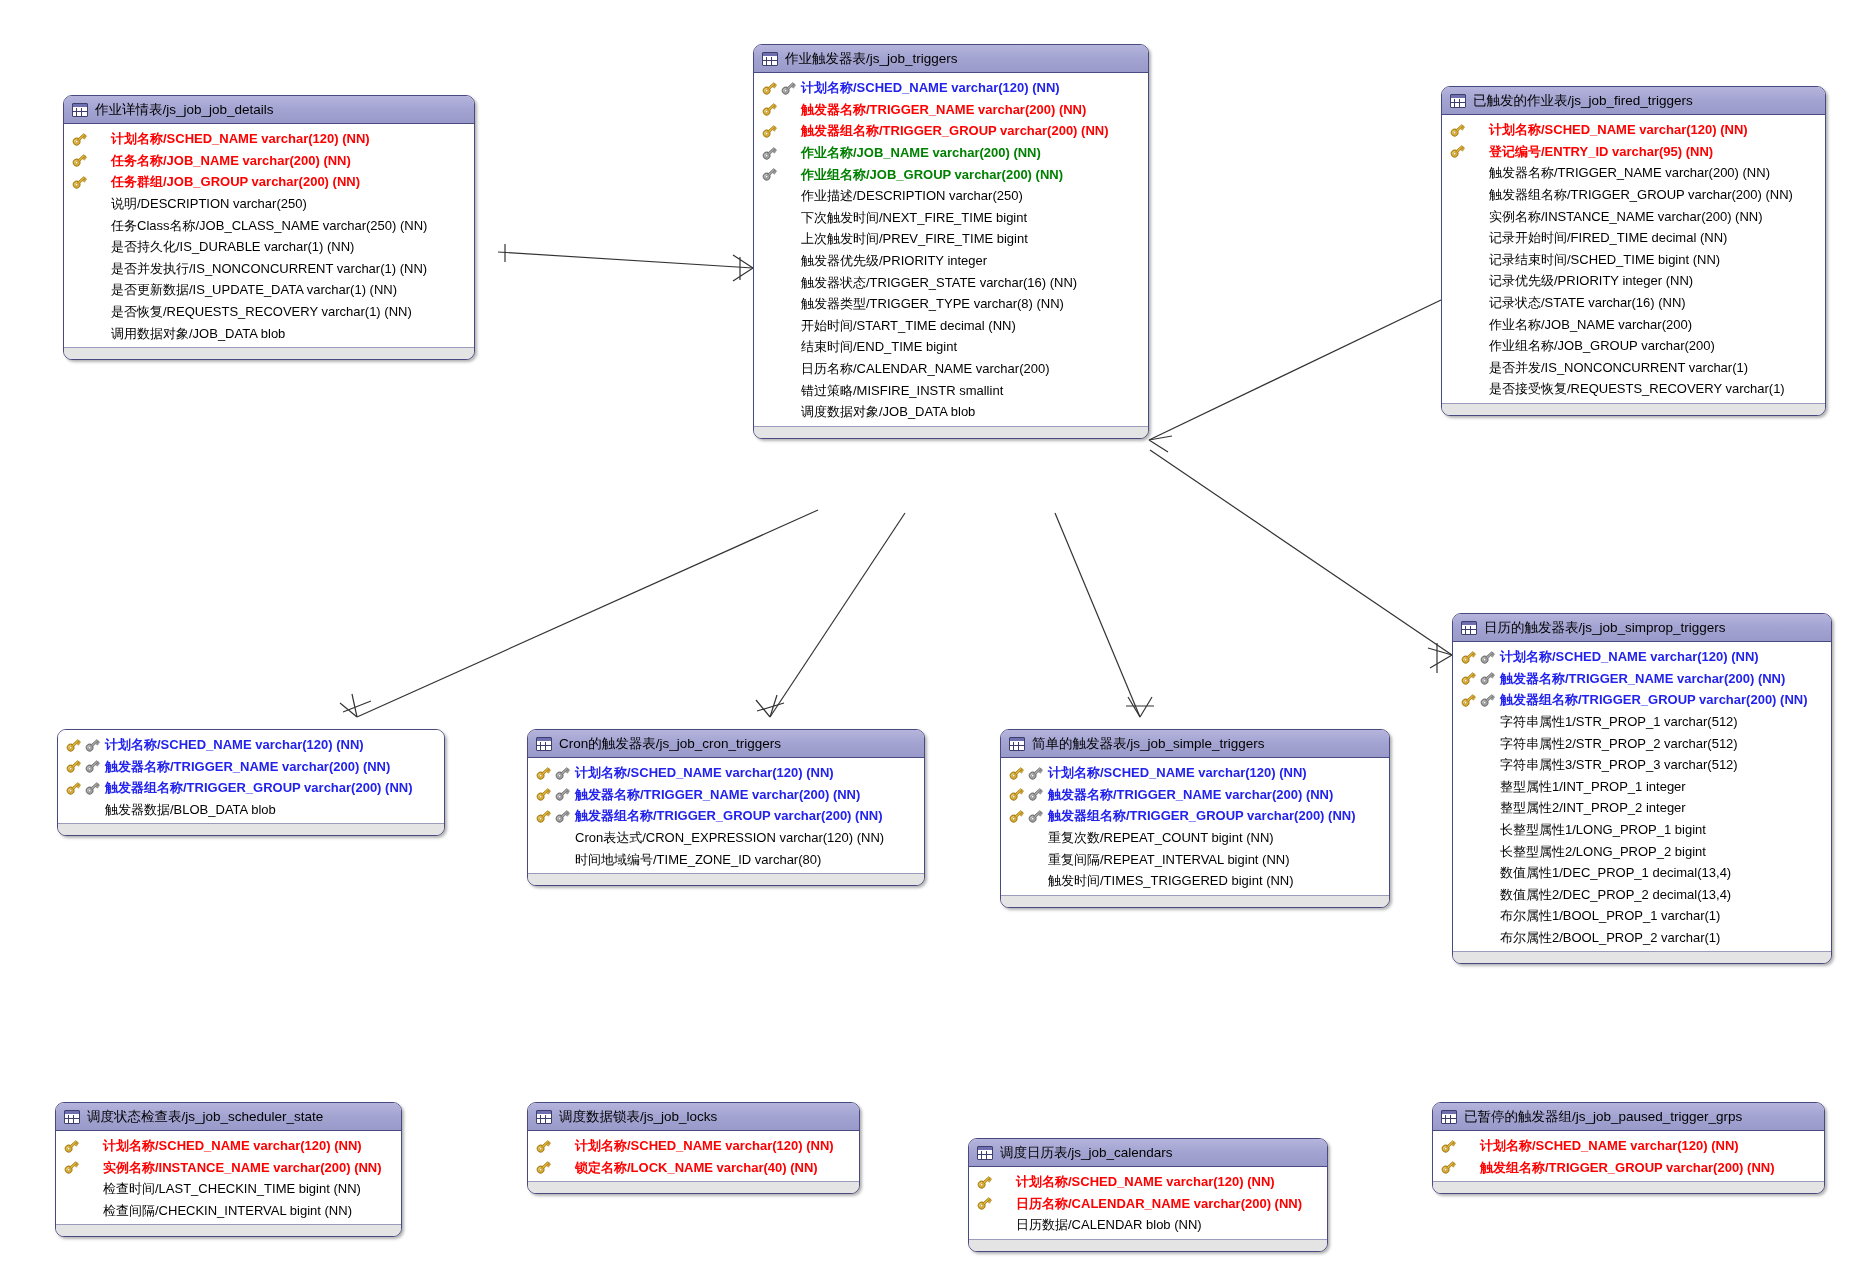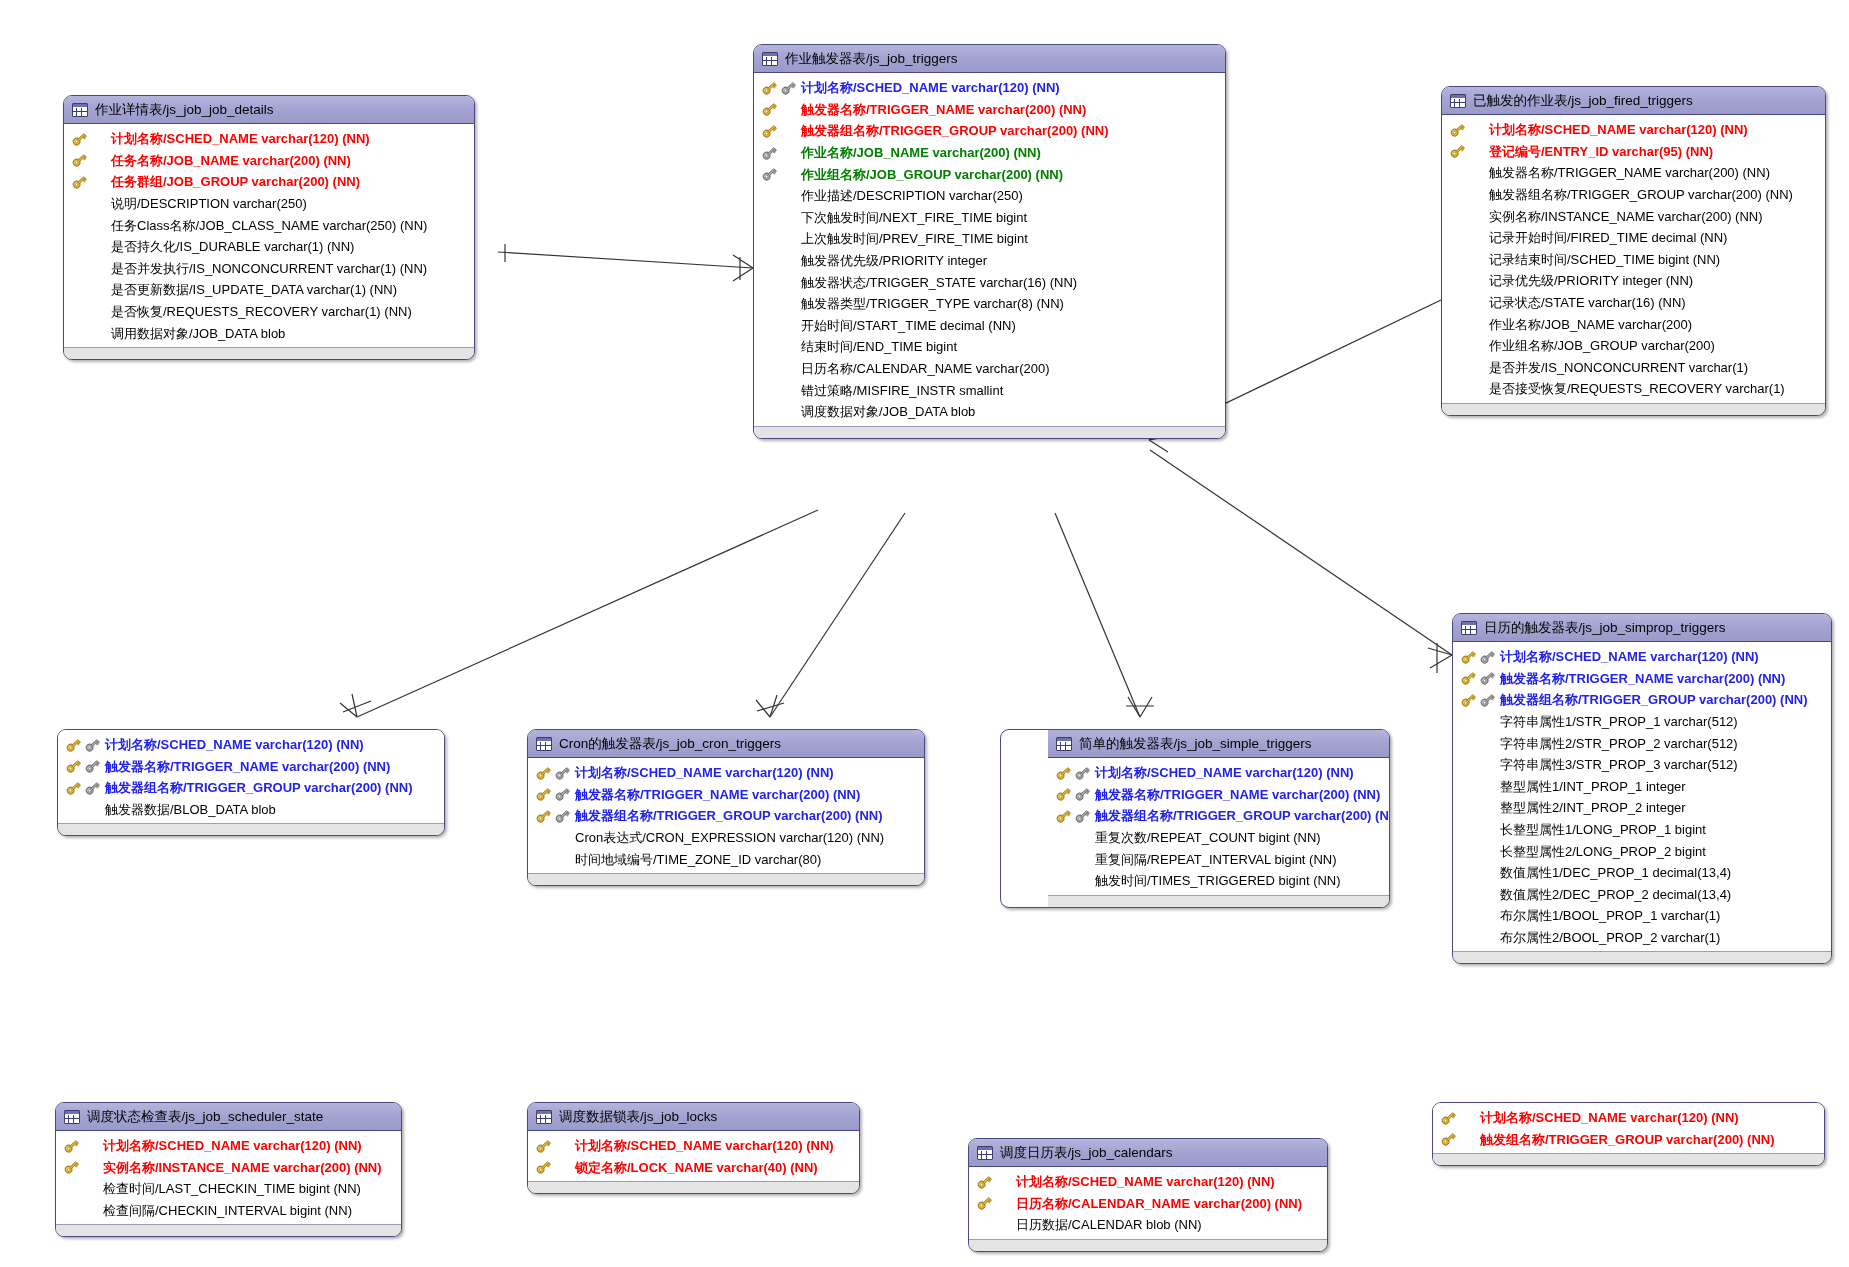--- a/index.html
+++ b/index.html
@@ -184,21 +184,21 @@
             <span class="keys"></span>
             <span class="col-text c-black">是否恢复/REQUESTS_RECOVERY varchar(1) (NN)</span>
           </div>
           <div class="col">
             <span class="keys"></span>
             <span class="col-text c-black">调用数据对象/JOB_DATA blob</span>
           </div>
         </div>
         <div class="e-foot"></div>
       </div>
-      <div class="entity" style="left: 753px; top: 44px; width: 473px;">
+      <div class="entity" style="left: 753px; top: 44px; width: 396px;">
         <div class="e-head">
           <span class="tbl-icon"></span>
           <span class="e-title">作业触发器表/js_job_triggers</span>
         </div>
         <div class="e-body">
           <div class="col">
             <span class="keys">
               <span class="kicon">
                 <svg width="17" height="14" viewBox="0 0 17 14">
                   <g transform="rotate(-42 8.5 7)">
@@ -761,21 +761,21 @@
             <span class="keys"></span>
             <span class="col-text c-black">Cron表达式/CRON_EXPRESSION varchar(120) (NN)</span>
           </div>
           <div class="col">
             <span class="keys"></span>
             <span class="col-text c-black">时间地域编号/TIME_ZONE_ID varchar(80)</span>
           </div>
         </div>
         <div class="e-foot"></div>
       </div>
-      <div class="entity" style="left: 1000px; top: 729px; width: 390px; padding-left: 47px;">
+      <div class="entity" style="left: 1000px; top: 729px; width: 390px;">
         <div class="e-head">
           <span class="tbl-icon"></span>
           <span class="e-title">简单的触发器表/js_job_simple_triggers</span>
         </div>
         <div class="e-body">
           <div class="col">
             <span class="keys">
               <span class="kicon">
                 <svg width="17" height="14" viewBox="0 0 17 14">
                   <g transform="rotate(-42 8.5 7)">
@@ -1011,20 +1011,24 @@
             <span class="col-text c-red">日历名称/CALENDAR_NAME varchar(200) (NN)</span>
           </div>
           <div class="col">
             <span class="keys"></span>
             <span class="col-text c-black">日历数据/CALENDAR blob (NN)</span>
           </div>
         </div>
         <div class="e-foot"></div>
       </div>
       <div class="entity" style="left: 1432px; top: 1102px; width: 393px;">
+        <div class="e-head">
+          <span class="tbl-icon"></span>
+          <span class="e-title">已暂停的触发器组/js_job_paused_trigger_grps</span>
+        </div>
         <div class="e-body">
           <div class="col">
             <span class="keys">
               <span class="kicon">
                 <svg width="17" height="14" viewBox="0 0 17 14">
                   <g transform="rotate(-42 8.5 7)">
                     <circle cx="4.6" cy="7" r="3.3" fill="#e0b33a" stroke="#a57d14" stroke-width="1"></circle>
                     <circle cx="4.6" cy="7" r="1.25" fill="#ffffff" stroke="#a57d14" stroke-width="0.6"></circle>
                     <rect x="7.2" y="5.9" width="8.2" height="2.2" rx="0.5" fill="#e0b33a" stroke="#a57d14" stroke-width="0.8"></rect>
                     <rect x="12.0" y="7.9" width="1.6" height="2.4" fill="#e0b33a" stroke="#a57d14" stroke-width="0.7"></rect>

